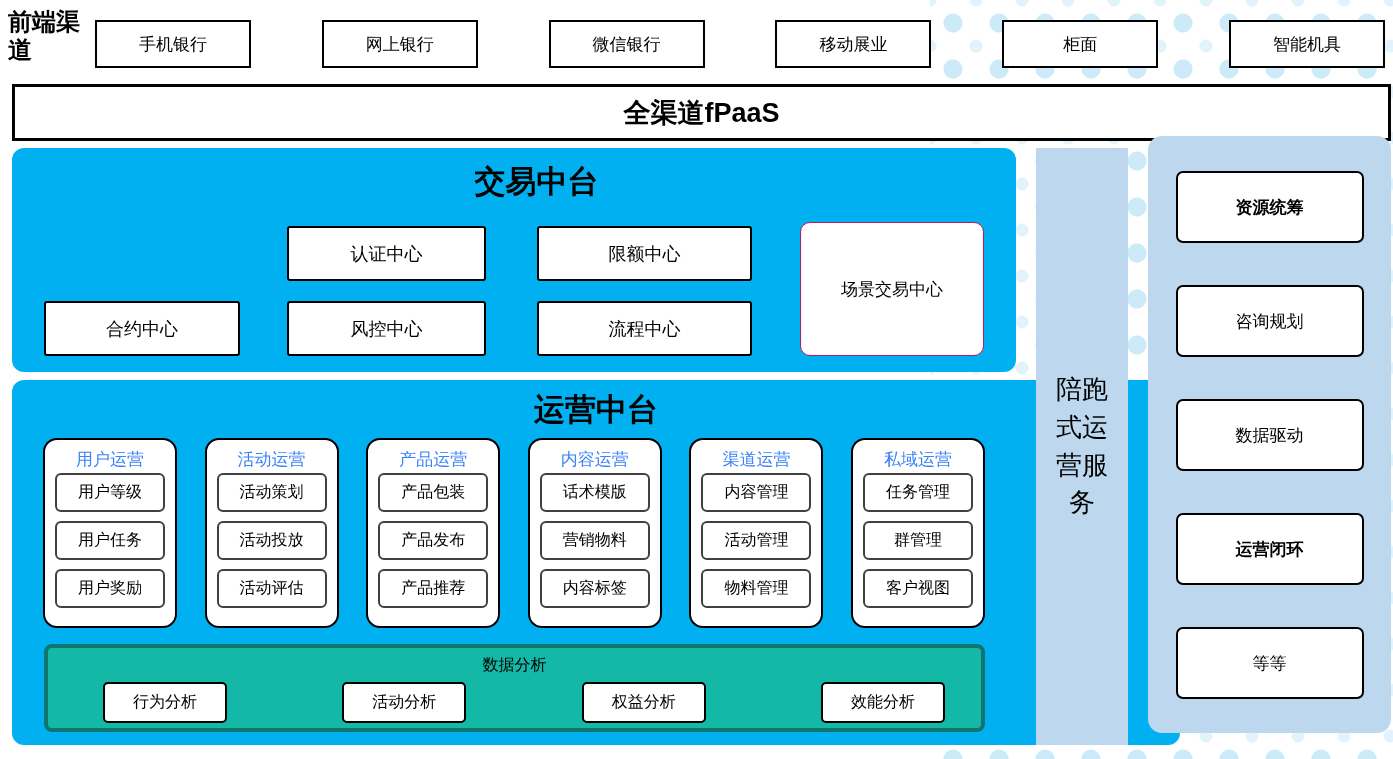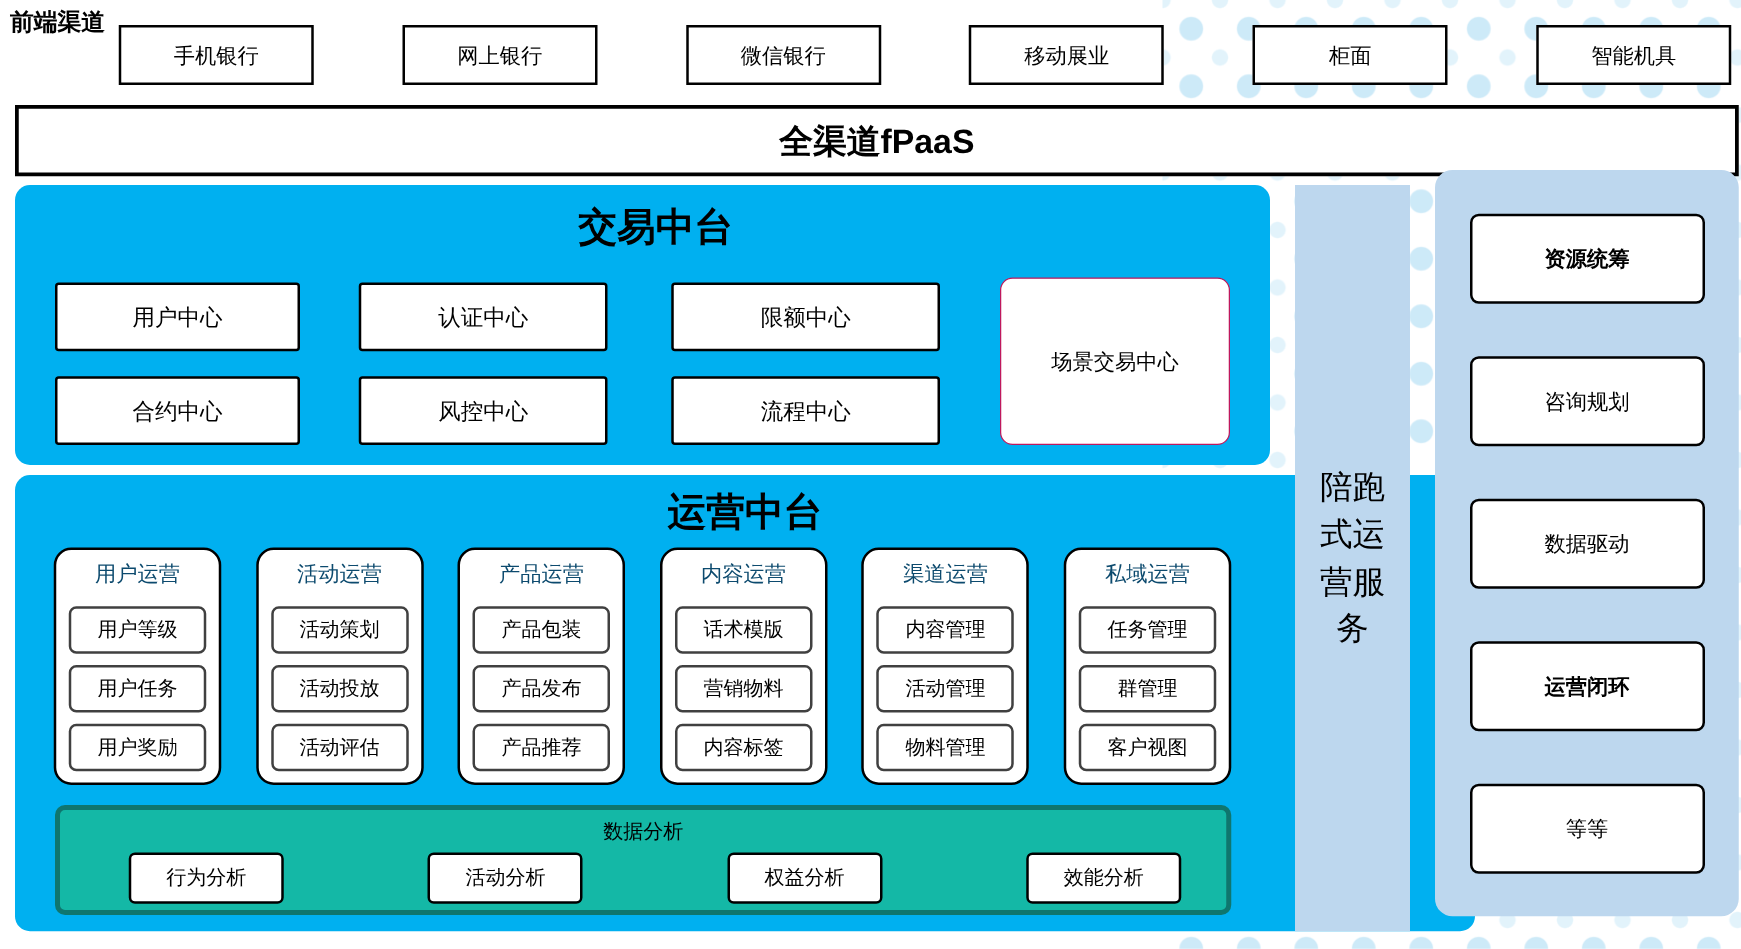--- a/index.html
+++ b/index.html
@@ -19,21 +19,21 @@
     background-size: 46px 46px, 46px 46px;
     background-position: 0 0, 23px 23px;
     z-index: 0;
   }
   .layer { position: absolute; z-index: 1; }
 
   
   .fc-label {
     left: 8px; top: 8px; width: 84px;
     font-family: "Liberation Serif", "DejaVu Serif", serif;
-    font-weight: 700; font-size: 19px; line-height: 1.18; color: #000;
+    font-weight: 700; font-size: 24px; line-height: 1.18; color: #000;
   }
   .channel-row { left: 95px; top: 20px; width: 1290px; display: flex; justify-content: space-between; }
   .channel-box {
     width: 156px; height: 48px; background: #fff; border: 2px solid #000;
     display: flex; align-items: center; justify-content: center;
     font-size: 17px; color: #000;
   }
 
   
   .fpaas-bar {
@@ -45,42 +45,42 @@
 
   
   .blue-section { background: #00B0F0; border-radius: 12px; }
   .section-title {
     text-align: center;
     font-family: "Liberation Serif", "DejaVu Serif", serif;
     font-weight: 700; font-size: 31px; color: #000;
   }
 
   .tx-section { left: 12px; top: 148px; width: 1004px; height: 224px; }
-  .tx-title { position: absolute; left: 0; top: 13px; width: 100%; padding-left: 21px; }
+  .tx-title { position: absolute; left: 12px; top: 13px; width: 100%; padding-left: 21px; }
   .tx-box {
     position: absolute; height: 55px; background: #fff; border: 2px solid #000; border-radius: 3px;
     display: flex; align-items: center; justify-content: center; font-size: 18px;
   }
   .tx-tall {
     position: absolute; left: 788px; top: 74px; width: 184px; height: 134px;
     background: #fff; border: 1px solid #be185d; border-radius: 10px;
     display: flex; align-items: center; justify-content: center; font-size: 17px;
   }
 
   .op-section { left: 12px; top: 380px; width: 1168px; height: 365px; }
   .op-title { position: absolute; left: 0; top: 9px; width: 100%; }
   .op-groups {
     position: absolute; left: 31px; top: 58px; width: 942px;
     display: flex; justify-content: space-between;
   }
   .op-group {
     width: 134px; height: 190px; background: #fff; border: 2px solid #000; border-radius: 14px;
     display: flex; flex-direction: column; align-items: center; padding-top: 8px;
   }
-  .op-group-title { font-size: 17px; color: #0c4a6e; margin-bottom: 14px; }
+  .op-group-title { font-size: 17px; color: #3b82f6; margin-bottom: 2px; }
   .op-item {
     width: 110px; height: 39px; background: #fff; border: 2px solid #404040; border-radius: 6px;
     display: flex; align-items: center; justify-content: center; font-size: 16px; margin-bottom: 9px;
   }
   .da-box {
     position: absolute; left: 32px; top: 264px; width: 941px; height: 88px;
     background: #14b8a6; border: 4px solid #0f766e; border-radius: 8px;
   }
   .da-title { text-align: center; font-size: 16px; padding-top: 7px; }
   .da-items {
@@ -130,21 +130,20 @@
     <div class="channel-box">微信银行</div>
     <div class="channel-box">移动展业</div>
     <div class="channel-box">柜面</div>
     <div class="channel-box">智能机具</div>
   </div>
 
   <div class="layer fpaas-bar">全渠道fPaaS</div>
 
   <div class="layer blue-section tx-section">
     <div class="section-title tx-title">交易中台</div>
-    <div class="tx-box" style="left:32px;  top:78px;  width:196px;">用户中心</div>
     <div class="tx-box" style="left:275px; top:78px;  width:199px;">认证中心</div>
     <div class="tx-box" style="left:525px; top:78px;  width:215px;">限额中心</div>
     <div class="tx-box" style="left:275px; top:153px; width:199px;">风控中心</div>
     <div class="tx-box" style="left:32px;  top:153px; width:196px;">合约中心</div>
     <div class="tx-box" style="left:525px; top:153px; width:215px;">流程中心</div>
     <div class="tx-tall">场景交易中心</div>
   </div>
 
   <div class="layer blue-section op-section">
     <div class="section-title op-title">运营中台</div>

